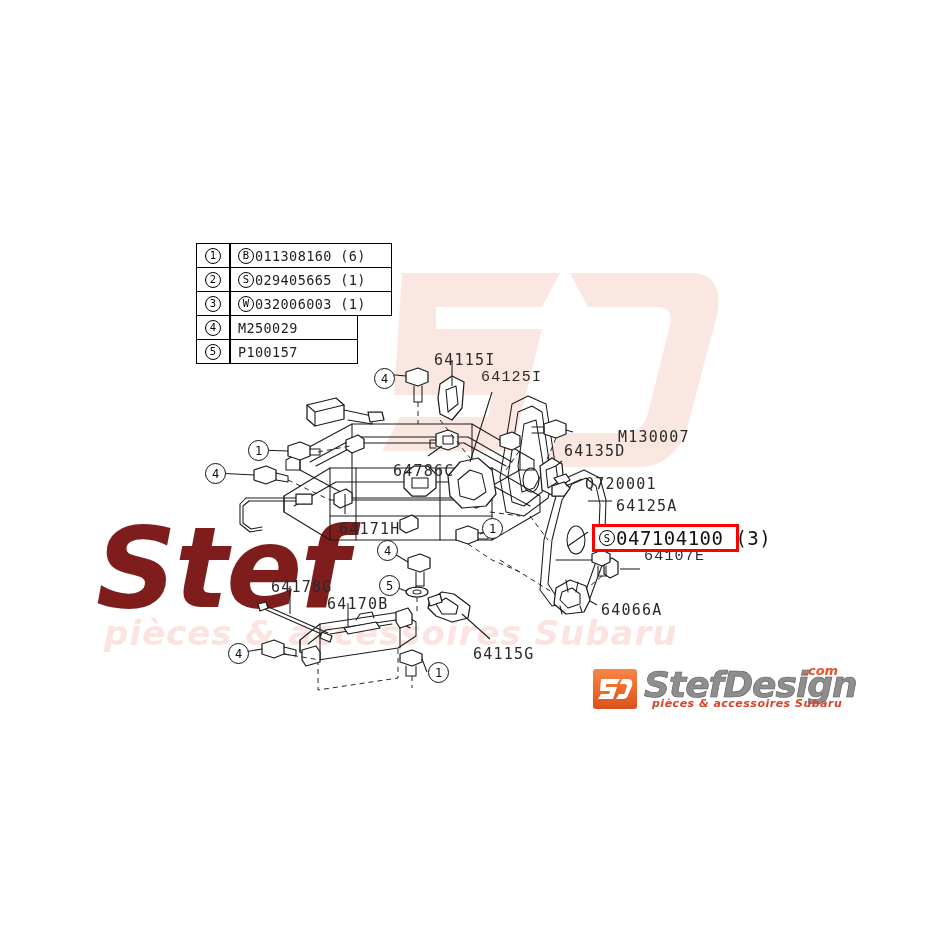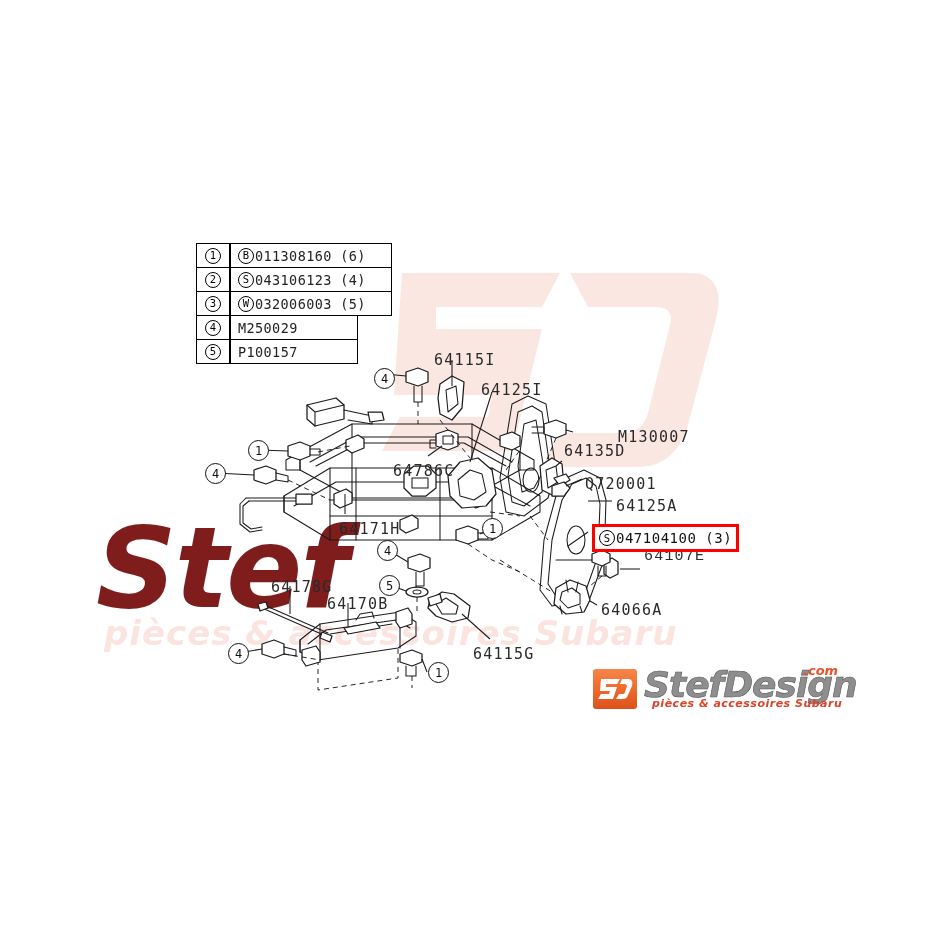--- a/index.html
+++ b/index.html
@@ -56,21 +56,21 @@
     position:absolute;font-size:15px;color:#2a2a2a;white-space:nowrap;
     letter-spacing:1.2px;
   }
 
   
   #hilite{
     position:absolute;left:592px;top:524px;width:147px;height:28px;
     border:3px solid #ff0000;background:#fff;box-sizing:border-box;
     display:flex;align-items:center;padding-left:4px;
   }
-  #hilite .ptxt{font-size:14px;color:#111;letter-spacing:.5px;white-space:nowrap;}
+  #hilite .ptxt{font-size:19px;color:#111;letter-spacing:.5px;white-space:nowrap;}
 
   
   #logo{position:absolute;left:592px;top:666px;width:262px;height:52px;}
   #logo-mark{position:absolute;left:0;top:2px;width:46px;height:42px;}
   #logo-word{
     position:absolute;left:52px;top:-2px;
     font-family:"DejaVu Sans","Liberation Sans",sans-serif;
     font-style:italic;font-weight:bold;font-size:36px;letter-spacing:-1px;
     color:#8e8e8e;white-space:nowrap;
     -webkit-text-stroke:0.6px #5a5a5a;
@@ -297,31 +297,31 @@
         <span>011308160 (6)</span>
       </div>
     </div>
 
     <div class="lrow wide">
       <div class="lnum">
         <span class="circ">2</span>
       </div>
       <div class="ltxt">
         <span class="circ pfx">S</span>
-        <span>043106123 (4)</span>
+        <span>029405665 (1)</span>
       </div>
     </div>
 
     <div class="lrow wide">
       <div class="lnum">
         <span class="circ">3</span>
       </div>
       <div class="ltxt">
         <span class="circ pfx">W</span>
-        <span>032006003 (5)</span>
+        <span>032006003 (1)</span>
       </div>
     </div>
 
     <div class="lrow narrow">
       <div class="lnum">
         <span class="circ">4</span>
       </div>
       <div class="ltxt">
         <span>M250029</span>
       </div>
@@ -331,21 +331,21 @@
       <div class="lnum">
         <span class="circ">5</span>
       </div>
       <div class="ltxt">
         <span>P100157</span>
       </div>
     </div>
   </div>
 
   <div class="plabel" style="left:434px;top:351px;">64115I</div>
-  <div class="plabel" style="left:481px;top:381px;">64125I</div>
+  <div class="plabel" style="left:481px;top:369px;font-family:Liberation Mono, monospace;">64125I</div>
   <div class="plabel" style="left:578px;top:428px;padding-left:40px;">M130007</div>
   <div class="plabel" style="left:393px;top:462px;">64786C</div>
   <div class="plabel" style="left:564px;top:442px;">64135D</div>
   <div class="plabel" style="left:585px;top:475px;">Q720001</div>
   <div class="plabel" style="left:616px;top:497px;">64125A</div>
   <div class="plabel" style="left:317px;top:520px;margin-left:22px;">64171H</div>
   <div class="plabel" style="left:644px;top:548px;font-family:Liberation Mono, monospace;">64107E</div>
   <div class="plabel" style="left:601px;top:601px;">64066A</div>
   <div class="plabel" style="left:271px;top:578px;">64178G</div>
   <div class="plabel" style="left:327px;top:595px;">64170B</div>

